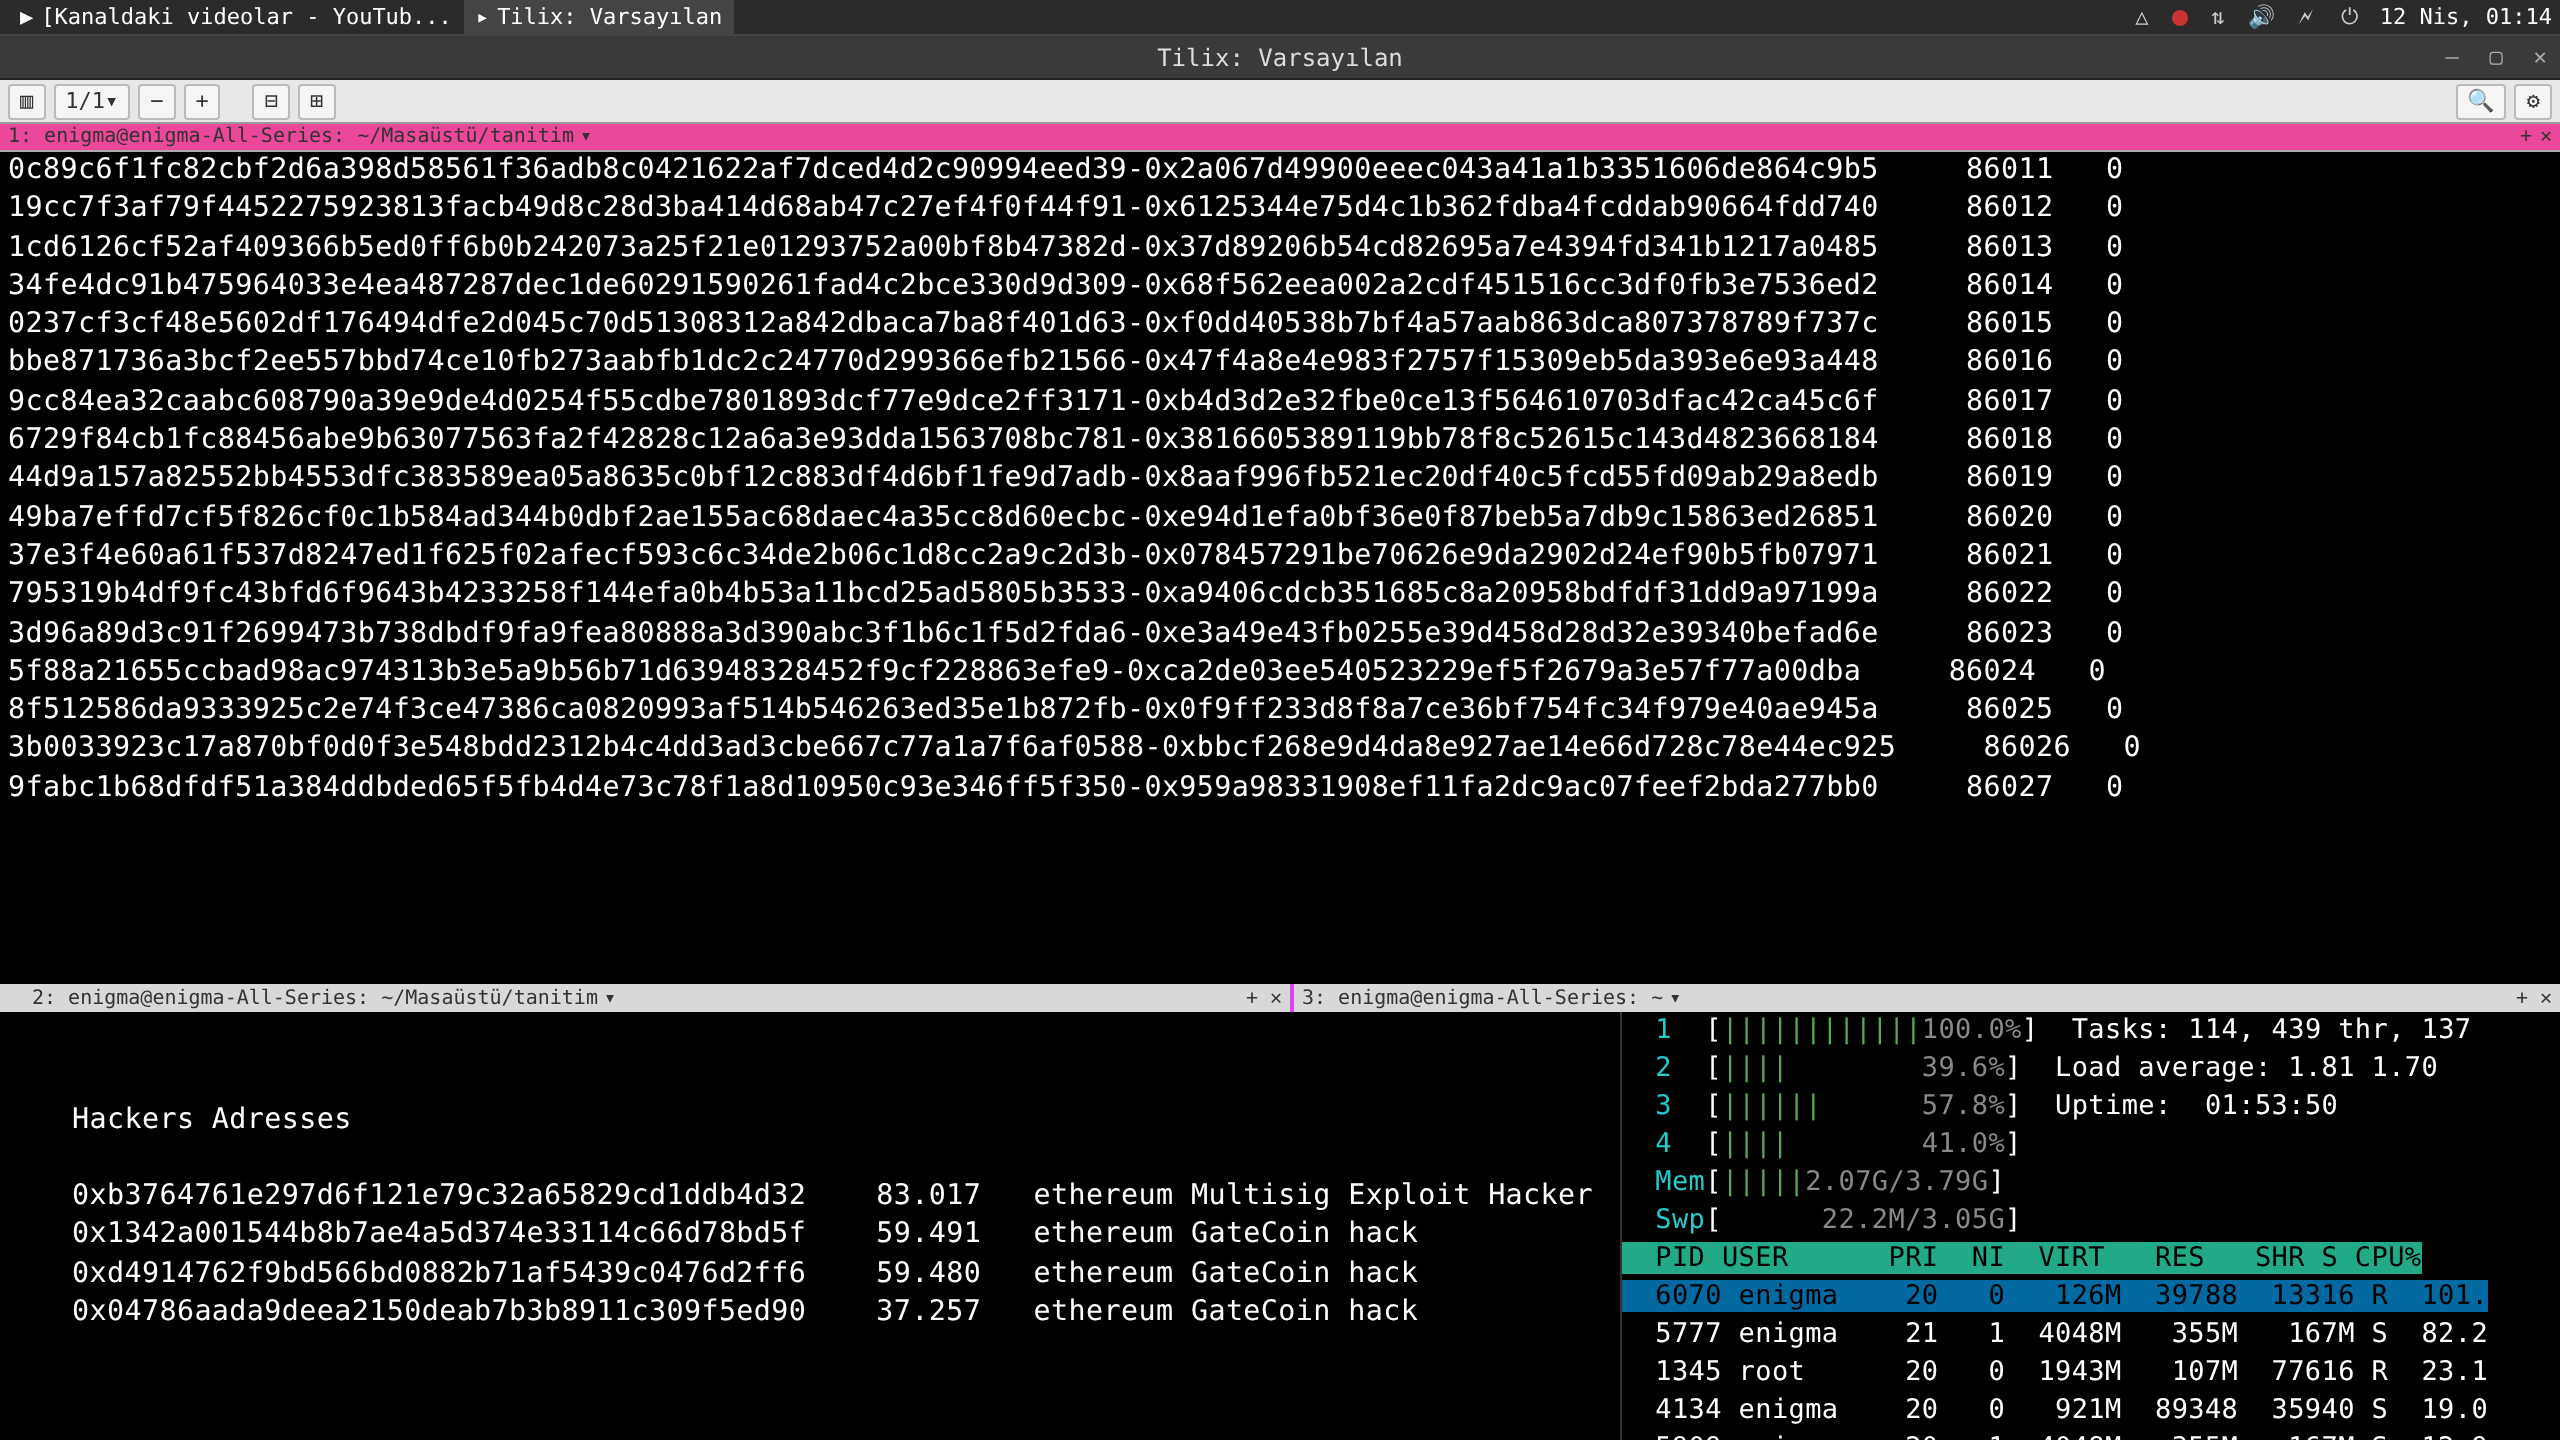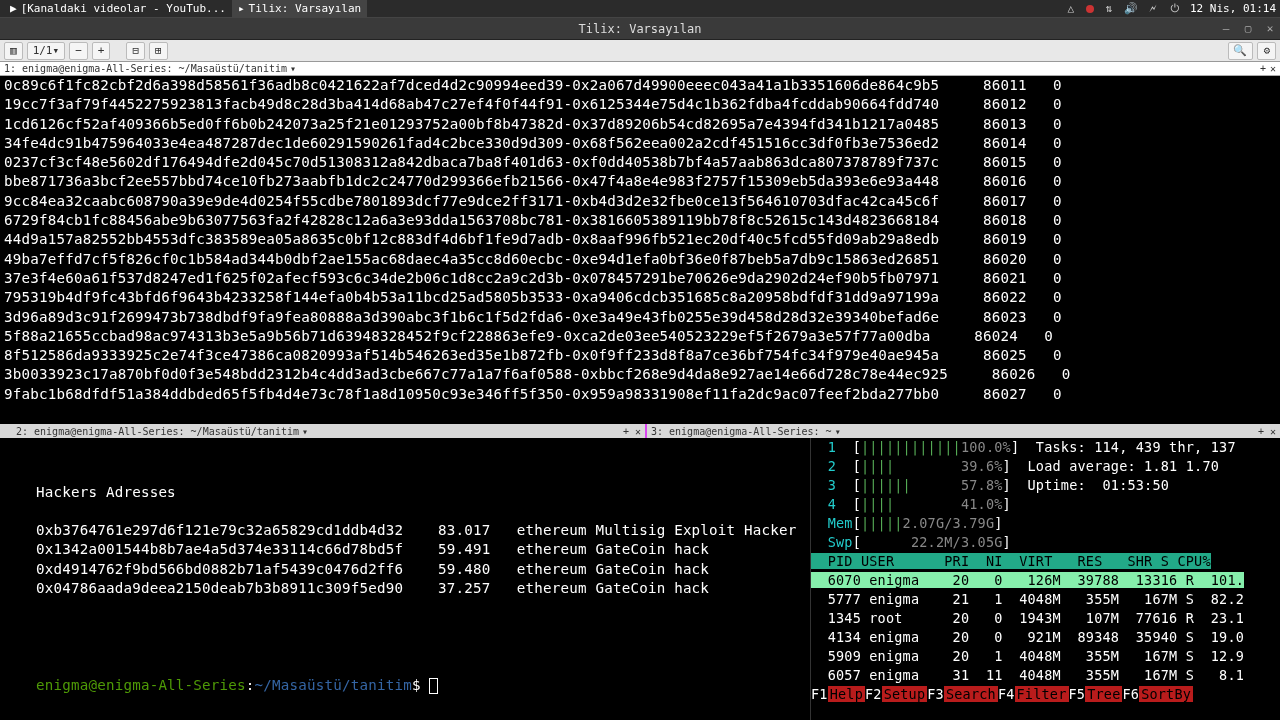--- a/index.html
+++ b/index.html
@@ -9,34 +9,34 @@
 .topbar .app.active { background:#444; }
 .topbar .right { margin-left:auto; display:flex; align-items:center; gap:8px; }
 .topbar .dot { width:8px; height:8px; border-radius:50%; background:#888; display:inline-block; }
 .topbar .dot.red { background:#c33; }
 .tilix-header { height:22px; background:#3a3a3a; color:#ddd; display:flex; align-items:center; justify-content:center; font-size:12px; position:relative; border-bottom:1px solid #222; }
 .tilix-header .right-btns { position:absolute; right:2px; display:flex; gap:6px; }
 .tilix-header .btn { width:16px; height:14px; display:flex; align-items:center; justify-content:center; color:#aaa; font-size:11px; }
 .toolbar { height:22px; background:#e8e8e8; color:#333; display:flex; align-items:center; padding:0 4px; gap:4px; font-size:11px; border-bottom:1px solid #999; }
 .tb-btn { background:#f5f5f5; border:1px solid #bbb; padding:1px 5px; border-radius:2px; font-size:11px; display:inline-flex; align-items:center; height:18px; }
 .toolbar .right { margin-left:auto; display:flex; gap:4px; }
-.pane-title { height:14px; background:#ffffff; color:#333; font-size:10px; padding:0 4px; display:flex; align-items:center; border-bottom:1px solid #aaa; }
+.pane-title { height:14px; background:#ec4899; color:#333; font-size:10px; padding:0 4px; display:flex; align-items:center; border-bottom:1px solid #aaa; }
 .pane-title .close{margin-left:auto;display:flex;gap:4px;}
 .term { background:#000; color:#fff; font-family:"DejaVu Sans Mono",monospace; font-size:14.2px; line-height:19.3px; letter-spacing:0.2px; white-space:pre; overflow:hidden; }
-.term1 { height:348px; padding:0 4px; }
+.term1 { height:416px; padding:0 4px; }
 .splitter { height:14px; background:#d8d8d8; display:flex;padding-left:12px; }
 .splitter .half { flex:1; display:flex; align-items:center; font-size:10px; color:#333; padding:0 4px; }
 .splitter .half+.half { border-left:2px solid #d946ef; }
 .splitter .close{margin-left:auto;display:flex;gap:6px;}
 .bot { display:flex; height:282px; }
 .term2 { width:810px; position:relative; padding-top:6px;padding-left:36px; }
 .term3 { flex:1; border-left:1px solid #333; font-size:13.5px; line-height:19px; }
 .prompt .user{color:#4e9a06;} .prompt .path{color:#3465a4;} .prompt .w{color:#fff;}
 .cursor { display:inline-block; width:9px; height:16px; border:1px solid #fff; vertical-align:middle; }
-.ht-cyan{color:#2cc;} .ht-green{background:#86efac;color:#000;}
+.ht-cyan{color:#2cc;} .ht-green{background:#0369a1;color:#000;}
 .cpu-bar{color:#5a5;} .cpu-pct{color:#888;}
 .htop-head{background:#2a8;color:#000000;margin-top:12px;}
 .htop-fkeys span.k{color:#fff;} .htop-fkeys span.l{background:#b91c1c;color:#000;padding:0 2px;text-align:right;}
 .tray-ico{width:14px;height:14px;display:inline-flex;align-items:center;justify-content:center;color:#ccc;font-size:11px;}
 </style>
 </head>
 <body>
 
 <div class="topbar">
   <div class="app">

